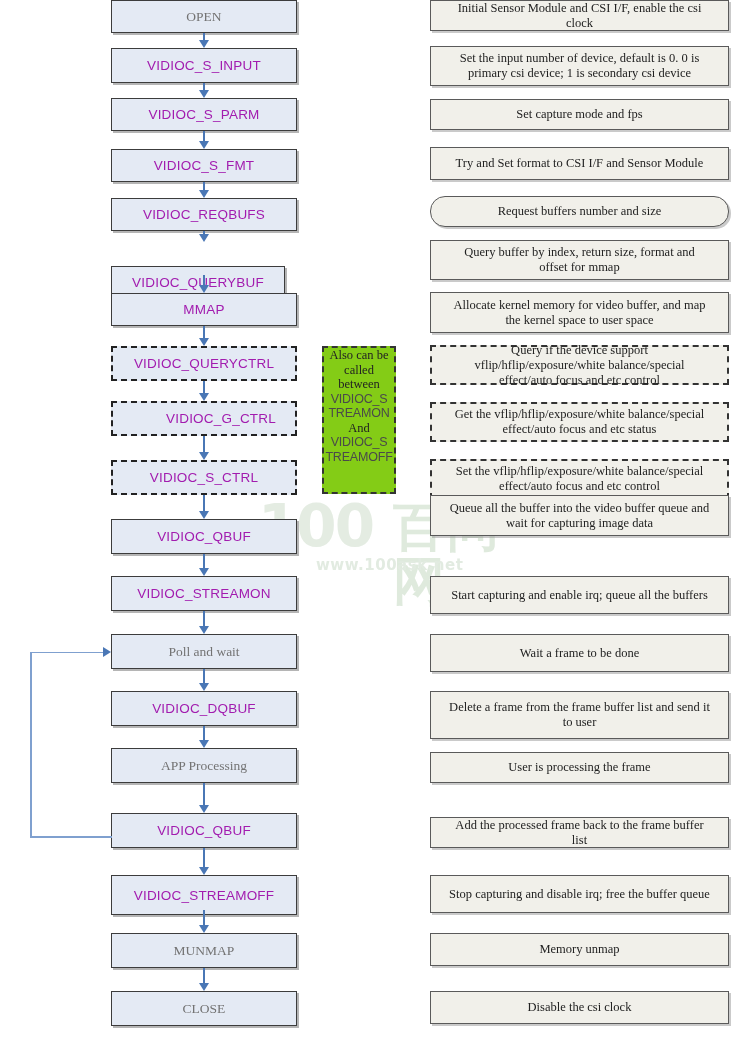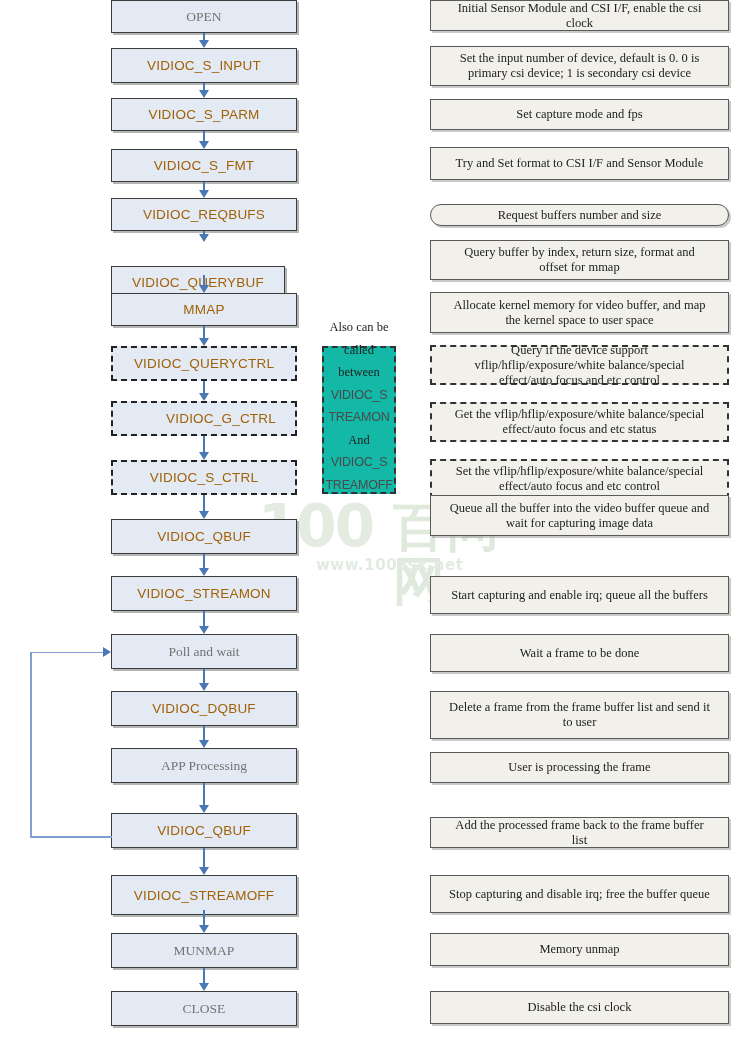--- a/index.html
+++ b/index.html
@@ -23,40 +23,40 @@
   
   .node{
     position:absolute;box-sizing:border-box;
     background:#e4eaf4;border:1.5px solid #3c3c3c;
     box-shadow:2px 2px 0 0 rgba(120,120,120,.55);
     display:flex;align-items:center;justify-content:center;text-align:center;
     color:#3a3a3a;
   }
   .node.dashed{border:2px dashed #222;box-shadow:none;}
   .node .lbl{display:block;width:100%;padding:0 4px;}
-  .sans .lbl{font-family:"Liberation Sans",sans-serif;font-size:13.5px;letter-spacing:.2px;color:#a16207;}
+  .sans .lbl{font-family:"Liberation Sans",sans-serif;font-size:13.5px;letter-spacing:.2px;color:#a21caf;}
   .serif .lbl{font-family:"Liberation Serif",serif;font-size:13.5px;color:#737373;}
 
   .desc{
     position:absolute;box-sizing:border-box;
     background:#f1f0ea;border:1.5px solid #5a5a5a;
     box-shadow:2px 2px 0 0 rgba(150,150,150,.5);
     display:flex;align-items:center;justify-content:center;text-align:center;
     font-family:"Liberation Serif",serif;font-size:12.5px;color:#222;
     line-height:15px;
   }
   .desc.dashed{border:2px dashed #333;box-shadow:none;background:#f1f0ea;}
   .desc .lbl{display:block;width:100%;padding:0 18px;}
 
   
   .note{
     position:absolute;box-sizing:border-box;
-    background:#14b8a6;border:2px dashed #333;
-    display:flex;flex-direction:column;align-items:center;justify-content:flex-end;
-    text-align:center;color:#222;line-height:14.5px;gap:8px;
+    background:#84cc16;border:2px dashed #333;
+    display:flex;flex-direction:column;align-items:center;justify-content:flex-start;
+    text-align:center;color:#222;line-height:14.5px;
   }
   .note .t-serif{font-family:"Liberation Serif",serif;font-size:12.5px;display:block;}
   .note .t-sans{font-family:"Liberation Sans",sans-serif;font-size:12.5px;display:block;
     color:#4a4a4a;letter-spacing:-.2px;}
 
   
   .arrow-v{position:absolute;width:2px;background:#4a77b5;}
   .arrow-head{position:absolute;width:0;height:0;
     border-left:5px solid transparent;border-right:5px solid transparent;
     border-top:8px solid #4a77b5;}
@@ -109,21 +109,21 @@
         <span class="lbl">VIDIOC_S_FMT</span>
       </div>
       <div class="desc" style="left: 430px; top: 147px; width: 299px; height: 33px;">
         <span class="lbl">Try and Set format to CSI I/F and Sensor Module</span>
       </div>
       <div class="arrow-v" style="left: 203px; top: 182px; height: 9px;"></div>
       <div class="arrow-head" style="left: 199px; top: 190px;"></div>
       <div class="node sans" style="left: 111px; top: 198px; width: 186px; height: 33px;">
         <span class="lbl">VIDIOC_REQBUFS</span>
       </div>
-      <div class="desc" style="left: 430px; top: 204px; width: 299px; height: 22px; border-radius: 15px;">
+      <div class="desc" style="left: 430px; top: 196px; width: 299px; height: 31px; border-radius: 15px;">
         <span class="lbl">Request buffers number and size</span>
       </div>
       <div class="arrow-v" style="left: 203px; top: 231px; height: 4px;"></div>
       <div class="arrow-head" style="left: 199px; top: 234px;"></div>
       <div class="node sans" style="left: 111px; top: 242px; width: 174px; height: 33px; margin-top: 24px;">
         <span class="lbl">VIDIOC_QUERYBUF</span>
       </div>
       <div class="desc" style="left: 430px; top: 240px; width: 299px; height: 40px;">
         <span class="lbl">Query buffer by index, return size, format and offset for mmap</span>
       </div>

